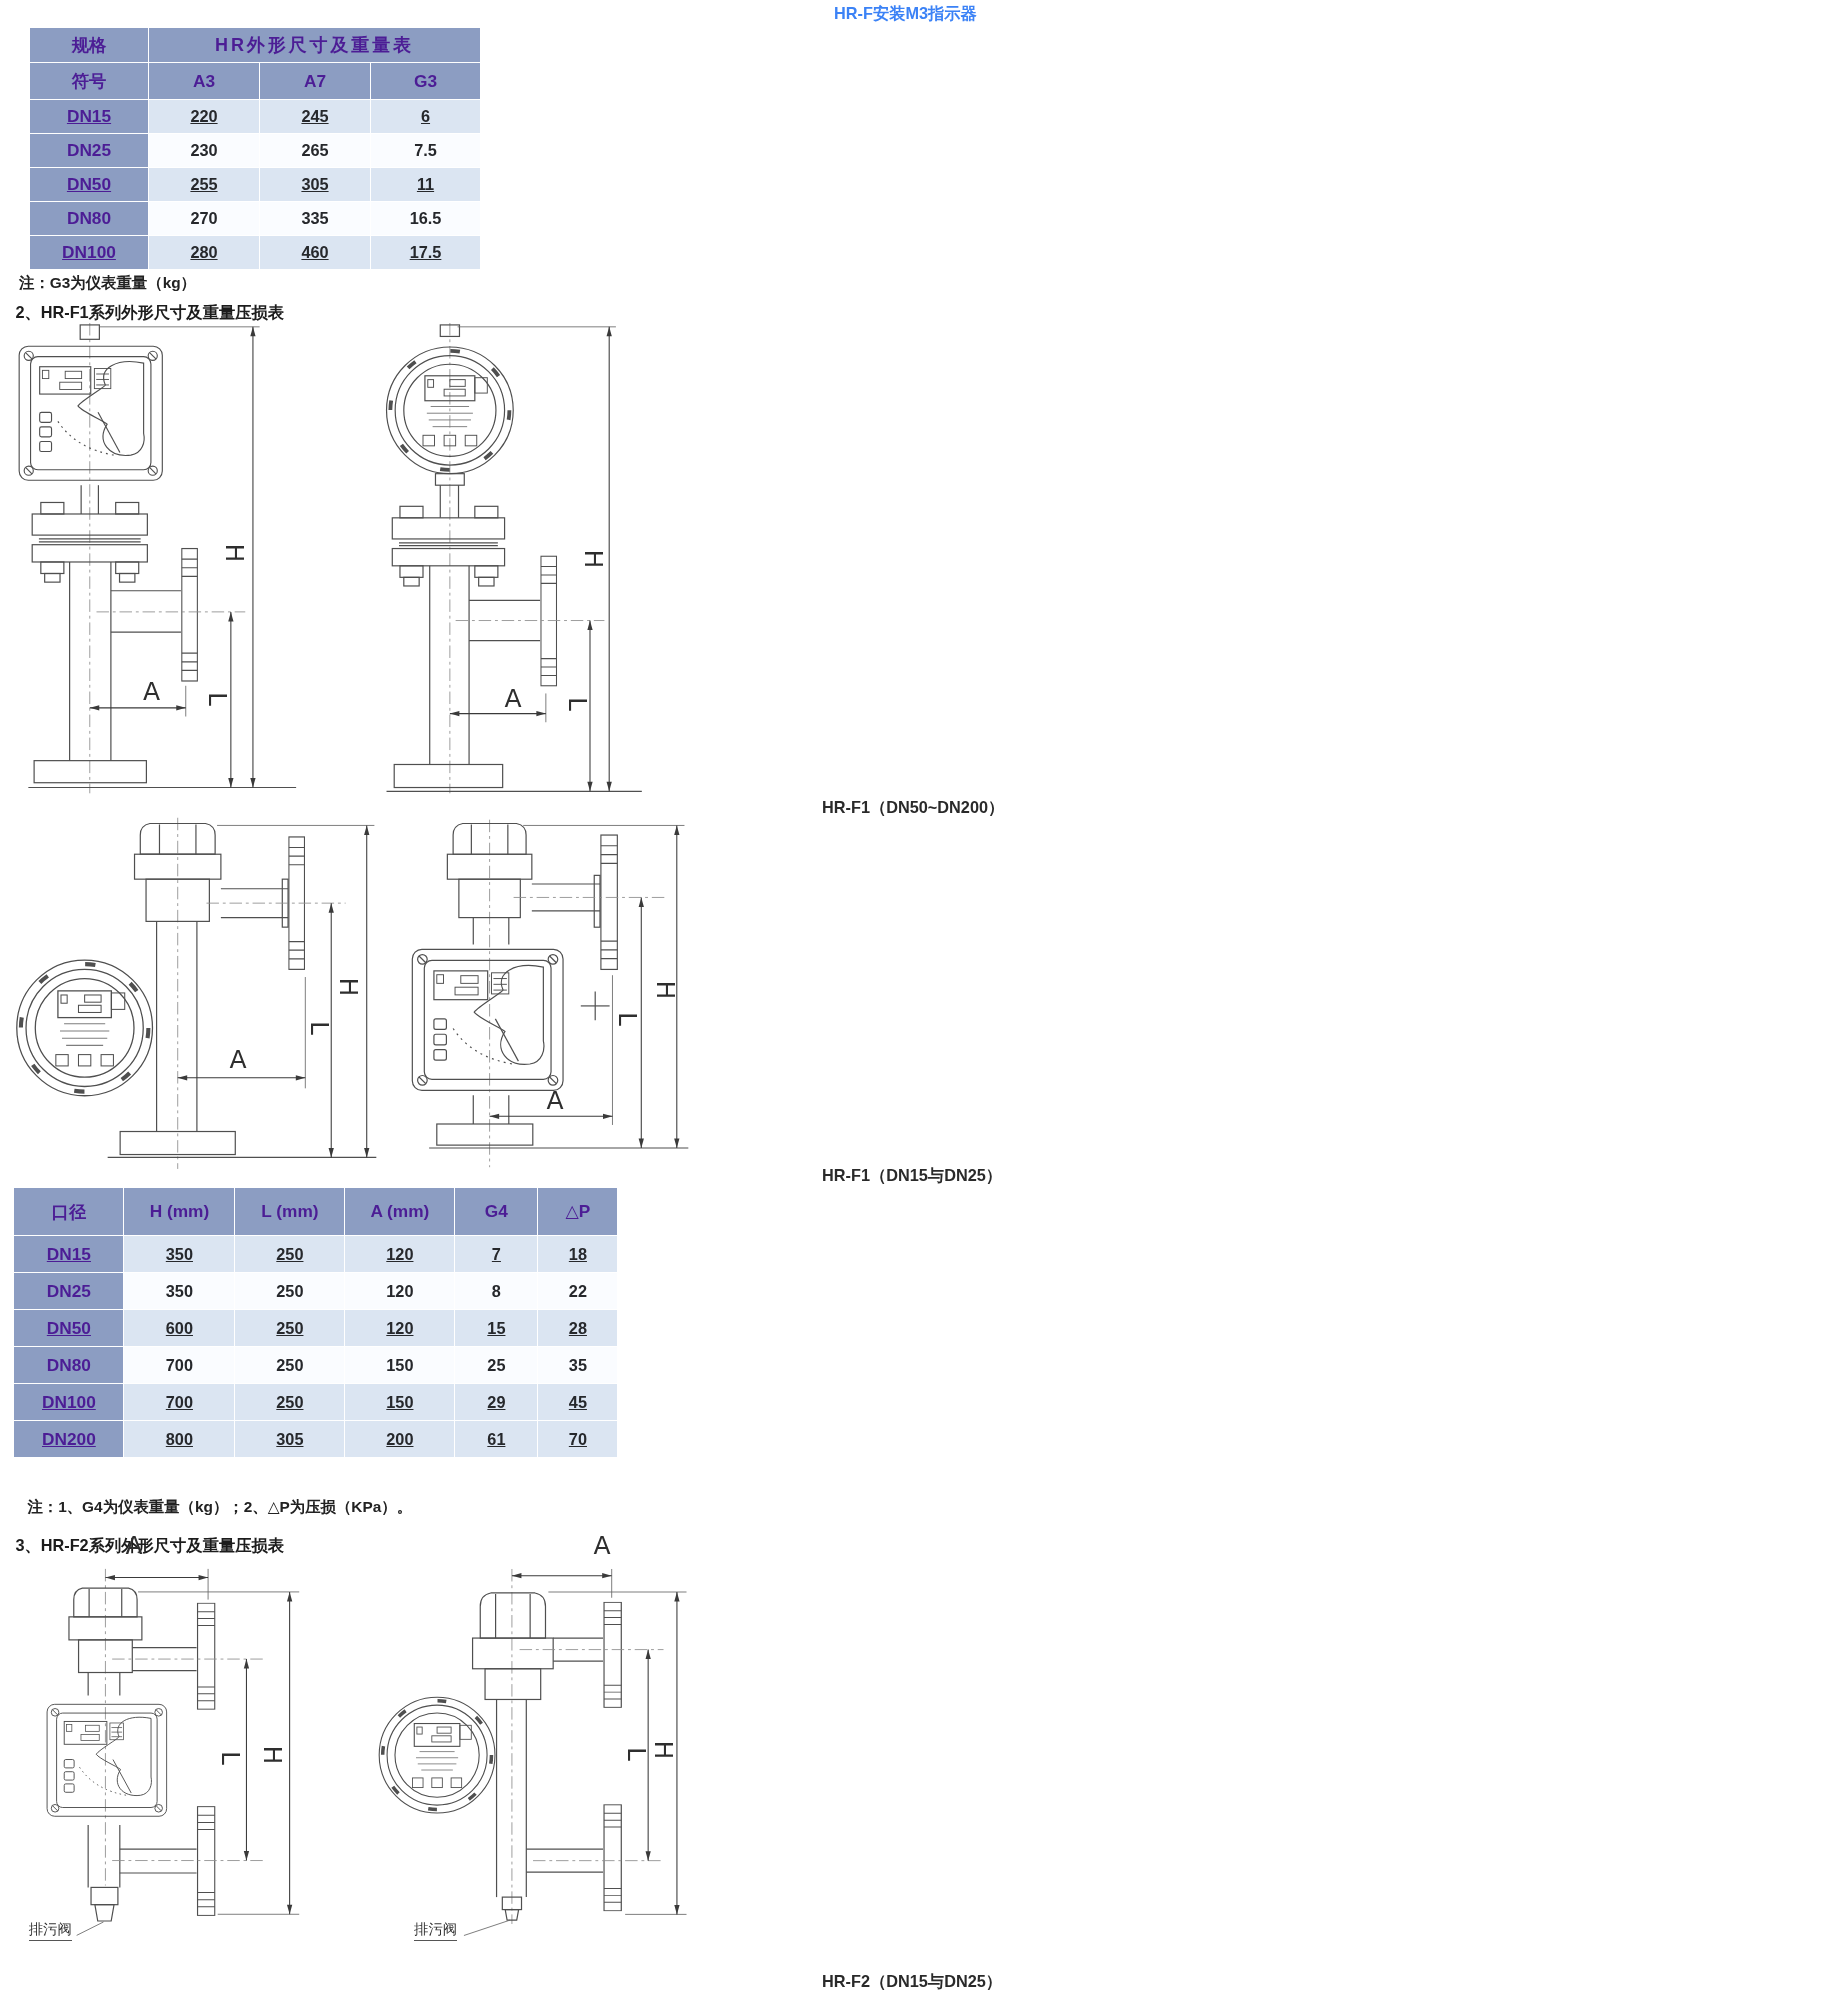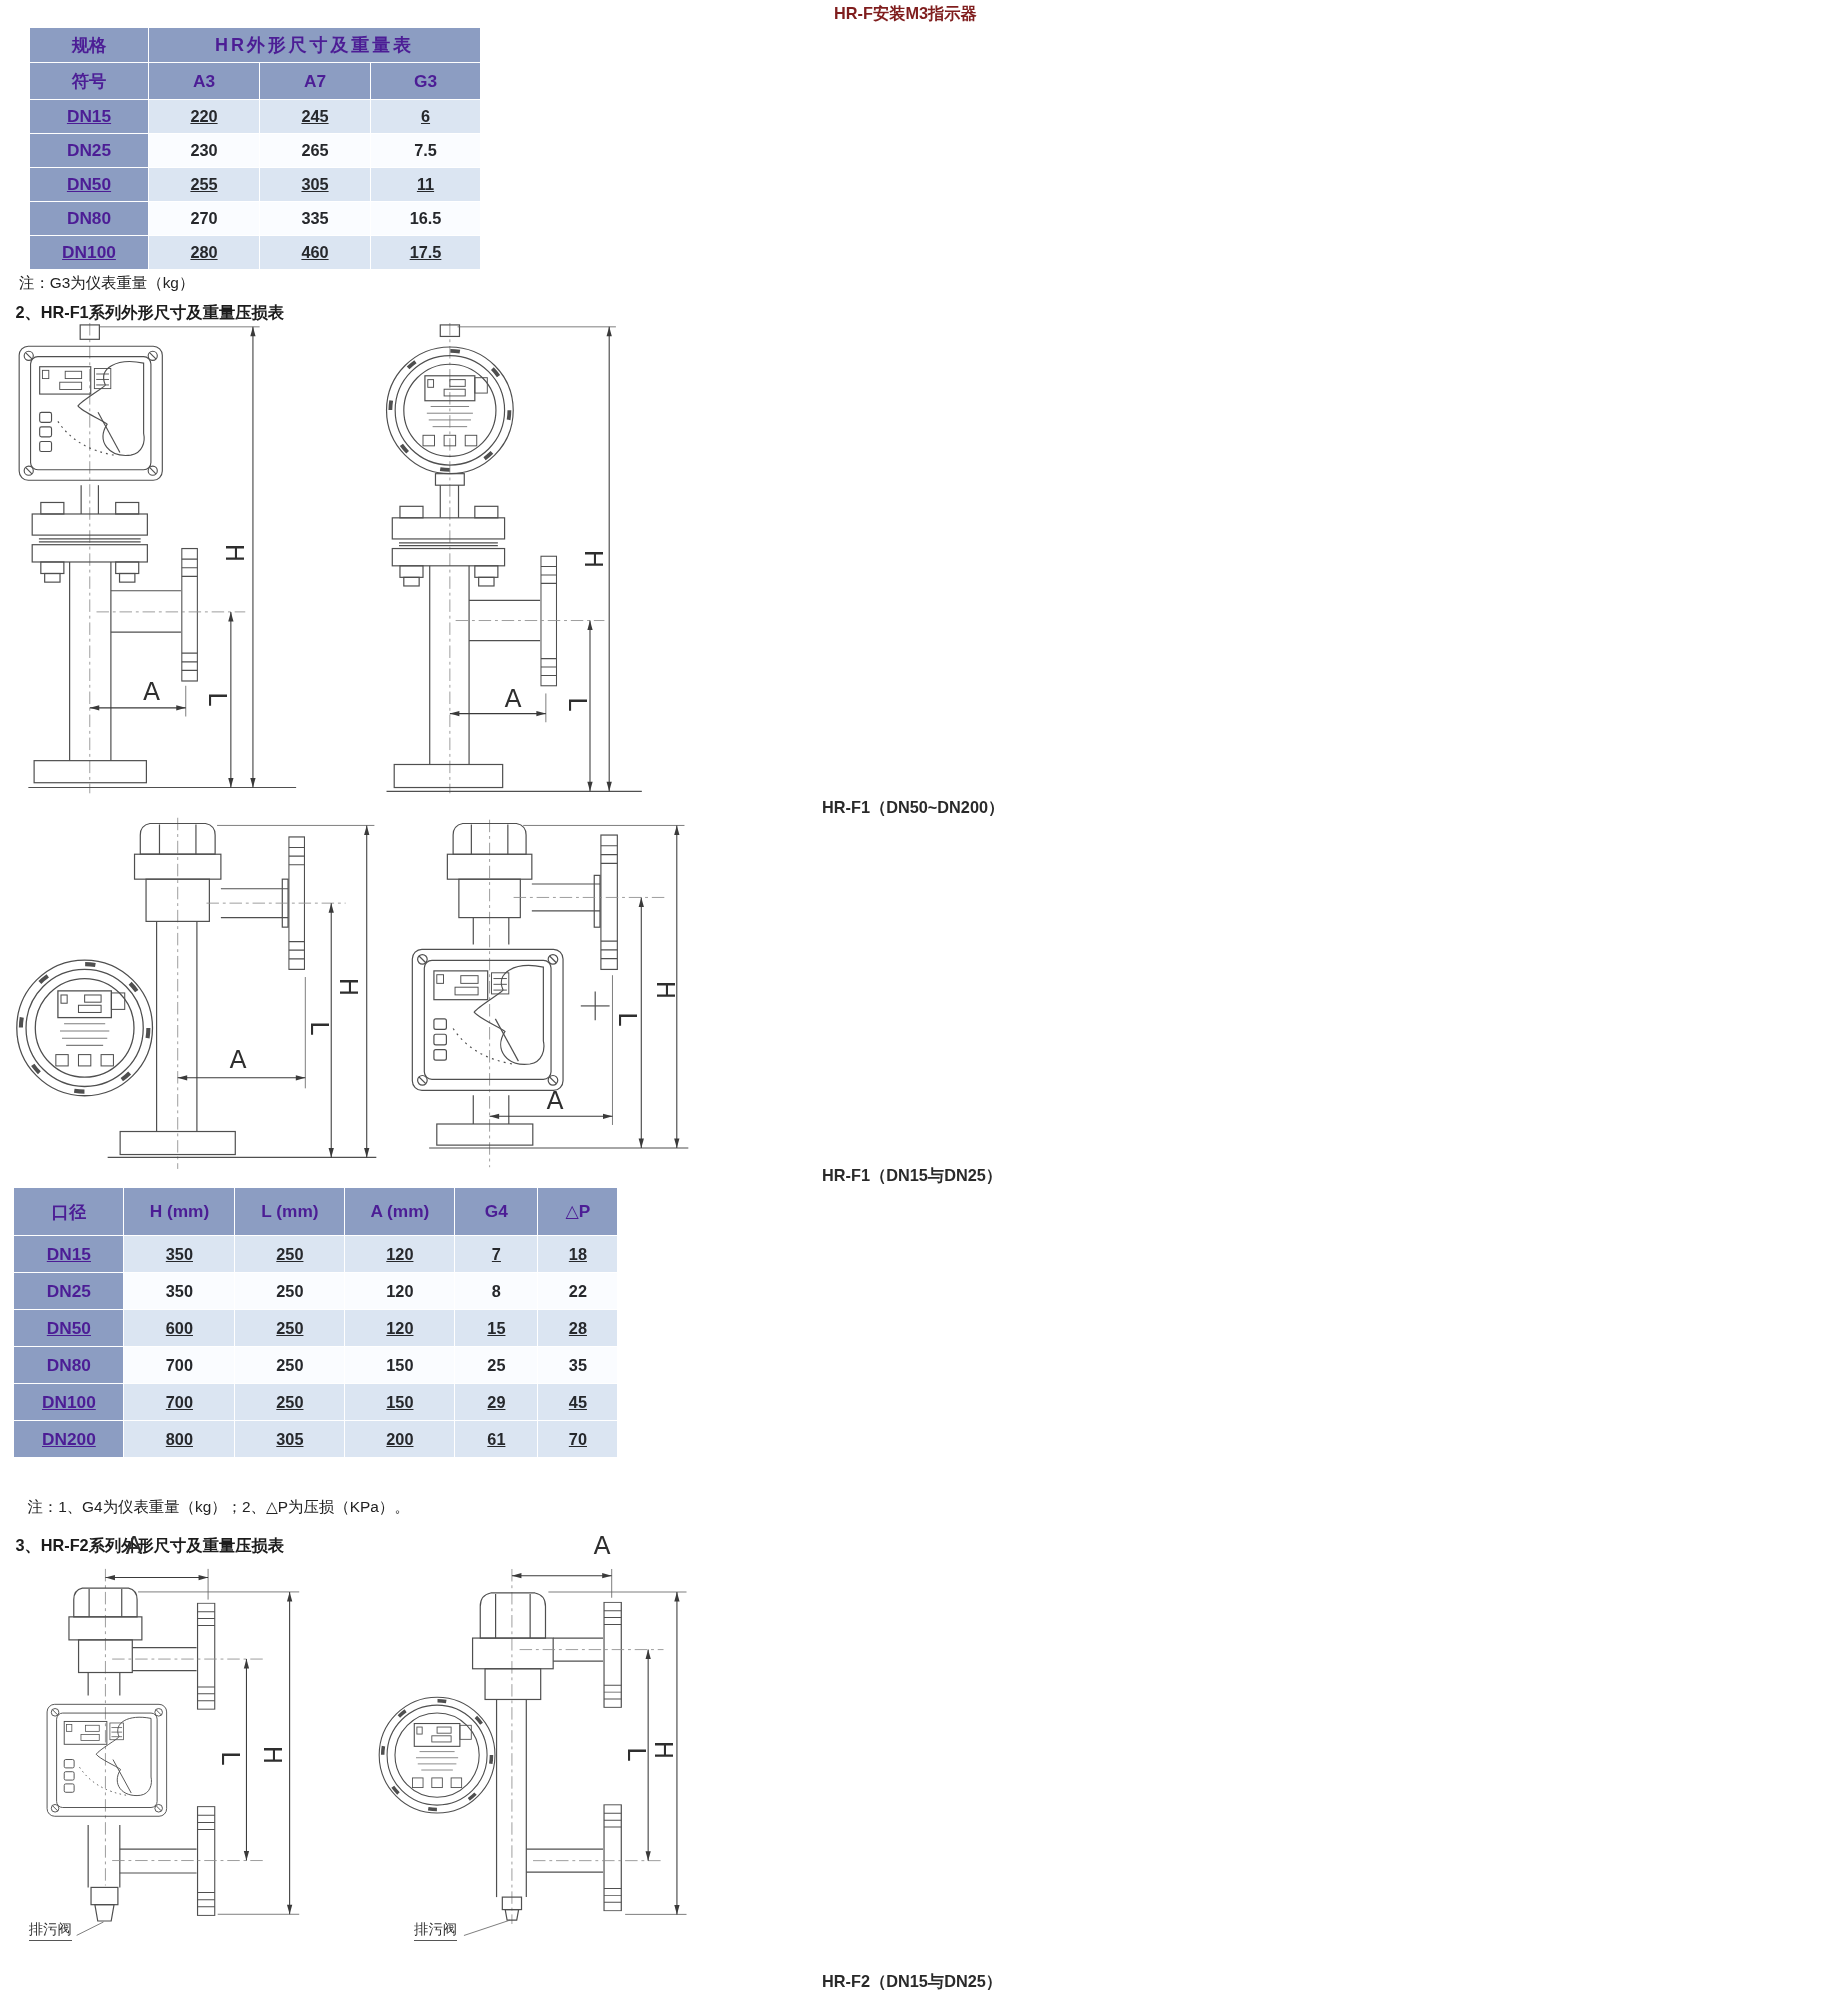--- a/index.html
+++ b/index.html
@@ -6,23 +6,23 @@
   .page{position:relative;width:1845px;height:2000px;background:#ffffff;overflow:hidden;
         font-family:"Liberation Sans","DejaVu Sans",sans-serif;color:#222;}
   
   .tbl{border-collapse:collapse;table-layout:fixed;position:absolute;}
   .tbl td{border:1.9px solid #ffffff;text-align:center;vertical-align:middle;padding:0;overflow:hidden;}
   .dr td{font-size:16.3px;color:#26282c;font-weight:600;background:#fafcff;}
   .dr.odd td{background:#dbe5f2;text-decoration:underline;}
   .tbl td.hd{background:#8c9dc2;color:#4c1d95;font-weight:700;font-size:17.3px;}
   .tbl td.ttl{font-size:18px;letter-spacing:2.9px;}
   
-  .note{position:absolute;font-size:15.4px;font-weight:400;color:#222;}
+  .note{position:absolute;font-size:15.4px;font-weight:700;color:#222;}
   .heading{position:absolute;font-size:16.3px;font-weight:600;color:#1c1c1c;}
-  .toptitle{position:absolute;font-size:16.3px;font-weight:600;color:#7f1d1d;}
+  .toptitle{position:absolute;font-size:16.3px;font-weight:600;color:#3b82f6;}
   .caption{position:absolute;font-size:16.3px;font-weight:600;color:#2a2a2a;}
   
   .diag{position:absolute;}
   .diag svg{display:block;}
   .draw{stroke:#4f4f4f;stroke-width:1.25;fill:none;stroke-linecap:butt;stroke-linejoin:miter;}
   .cl{stroke:#8f8f8f;stroke-width:0.9;stroke-dasharray:13 4 3 4;}
   .ext{stroke:#6a6a6a;stroke-width:0.9;}
   .dimln{stroke:#3a3a3a;stroke-width:1.1;}
   .dim{position:absolute;font-size:25px;font-weight:500;color:#2e2e2e;
        font-family:"DejaVu Sans",sans-serif;transform:translate(-50%,-50%);white-space:nowrap;}

